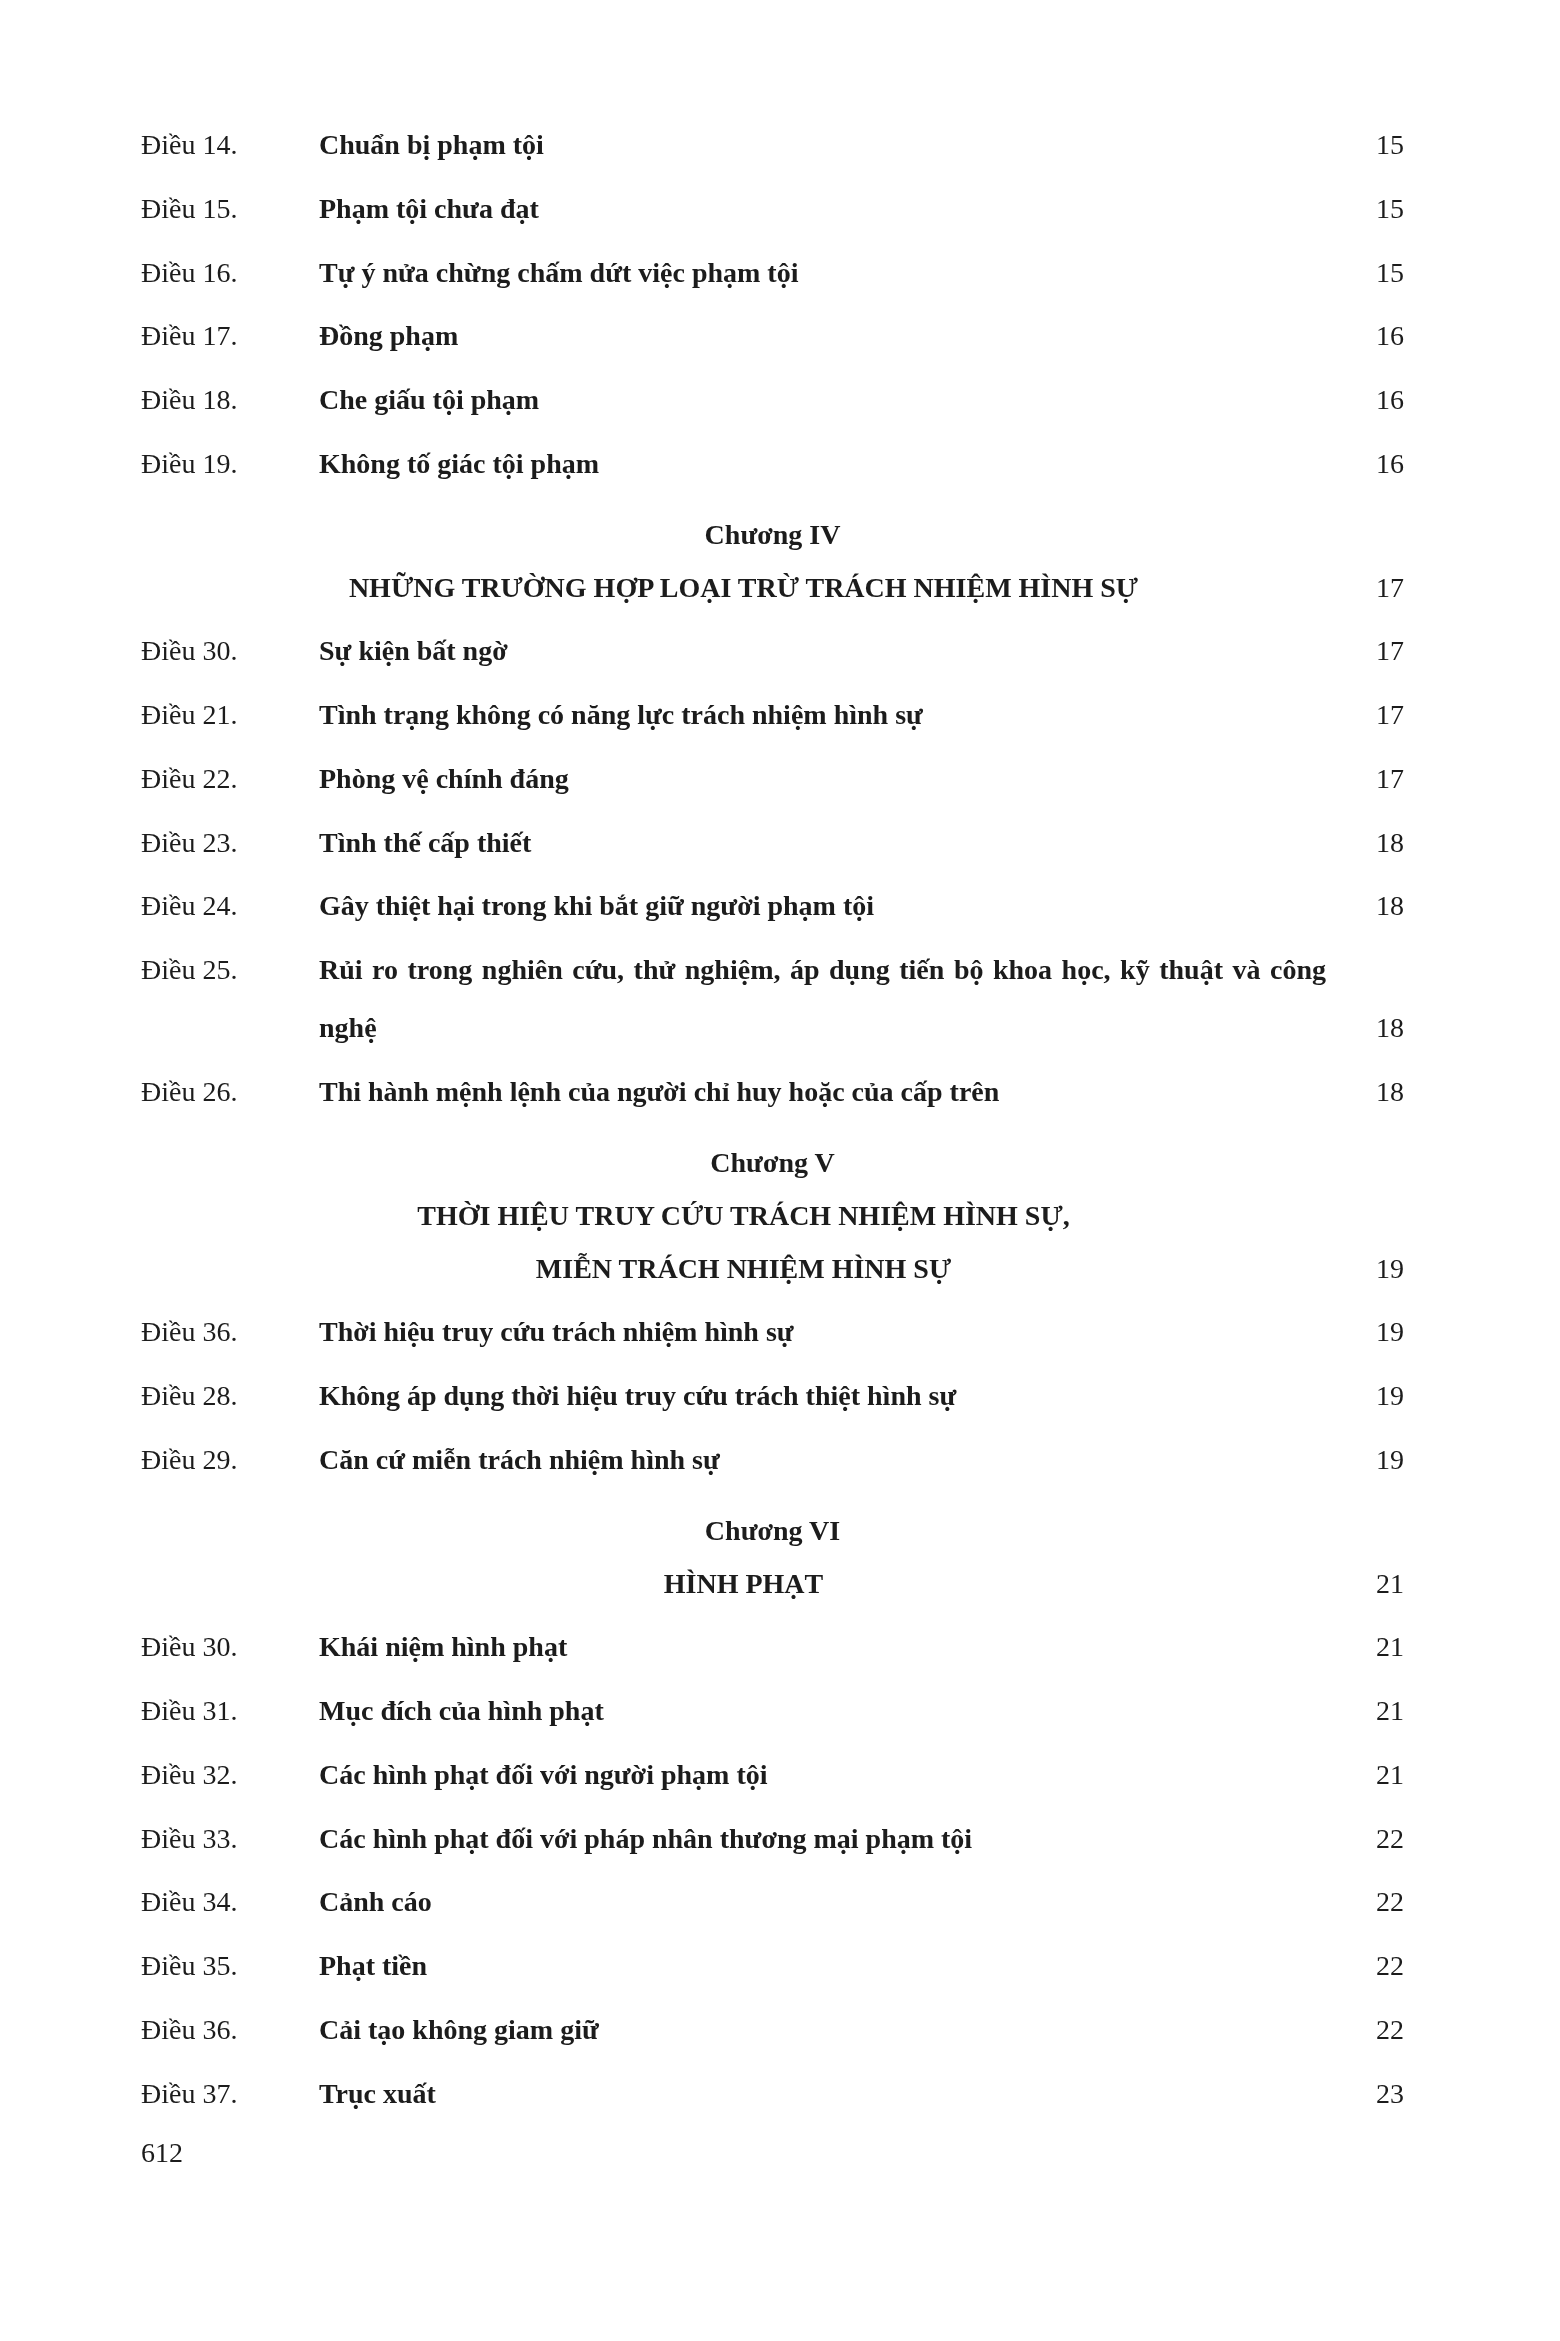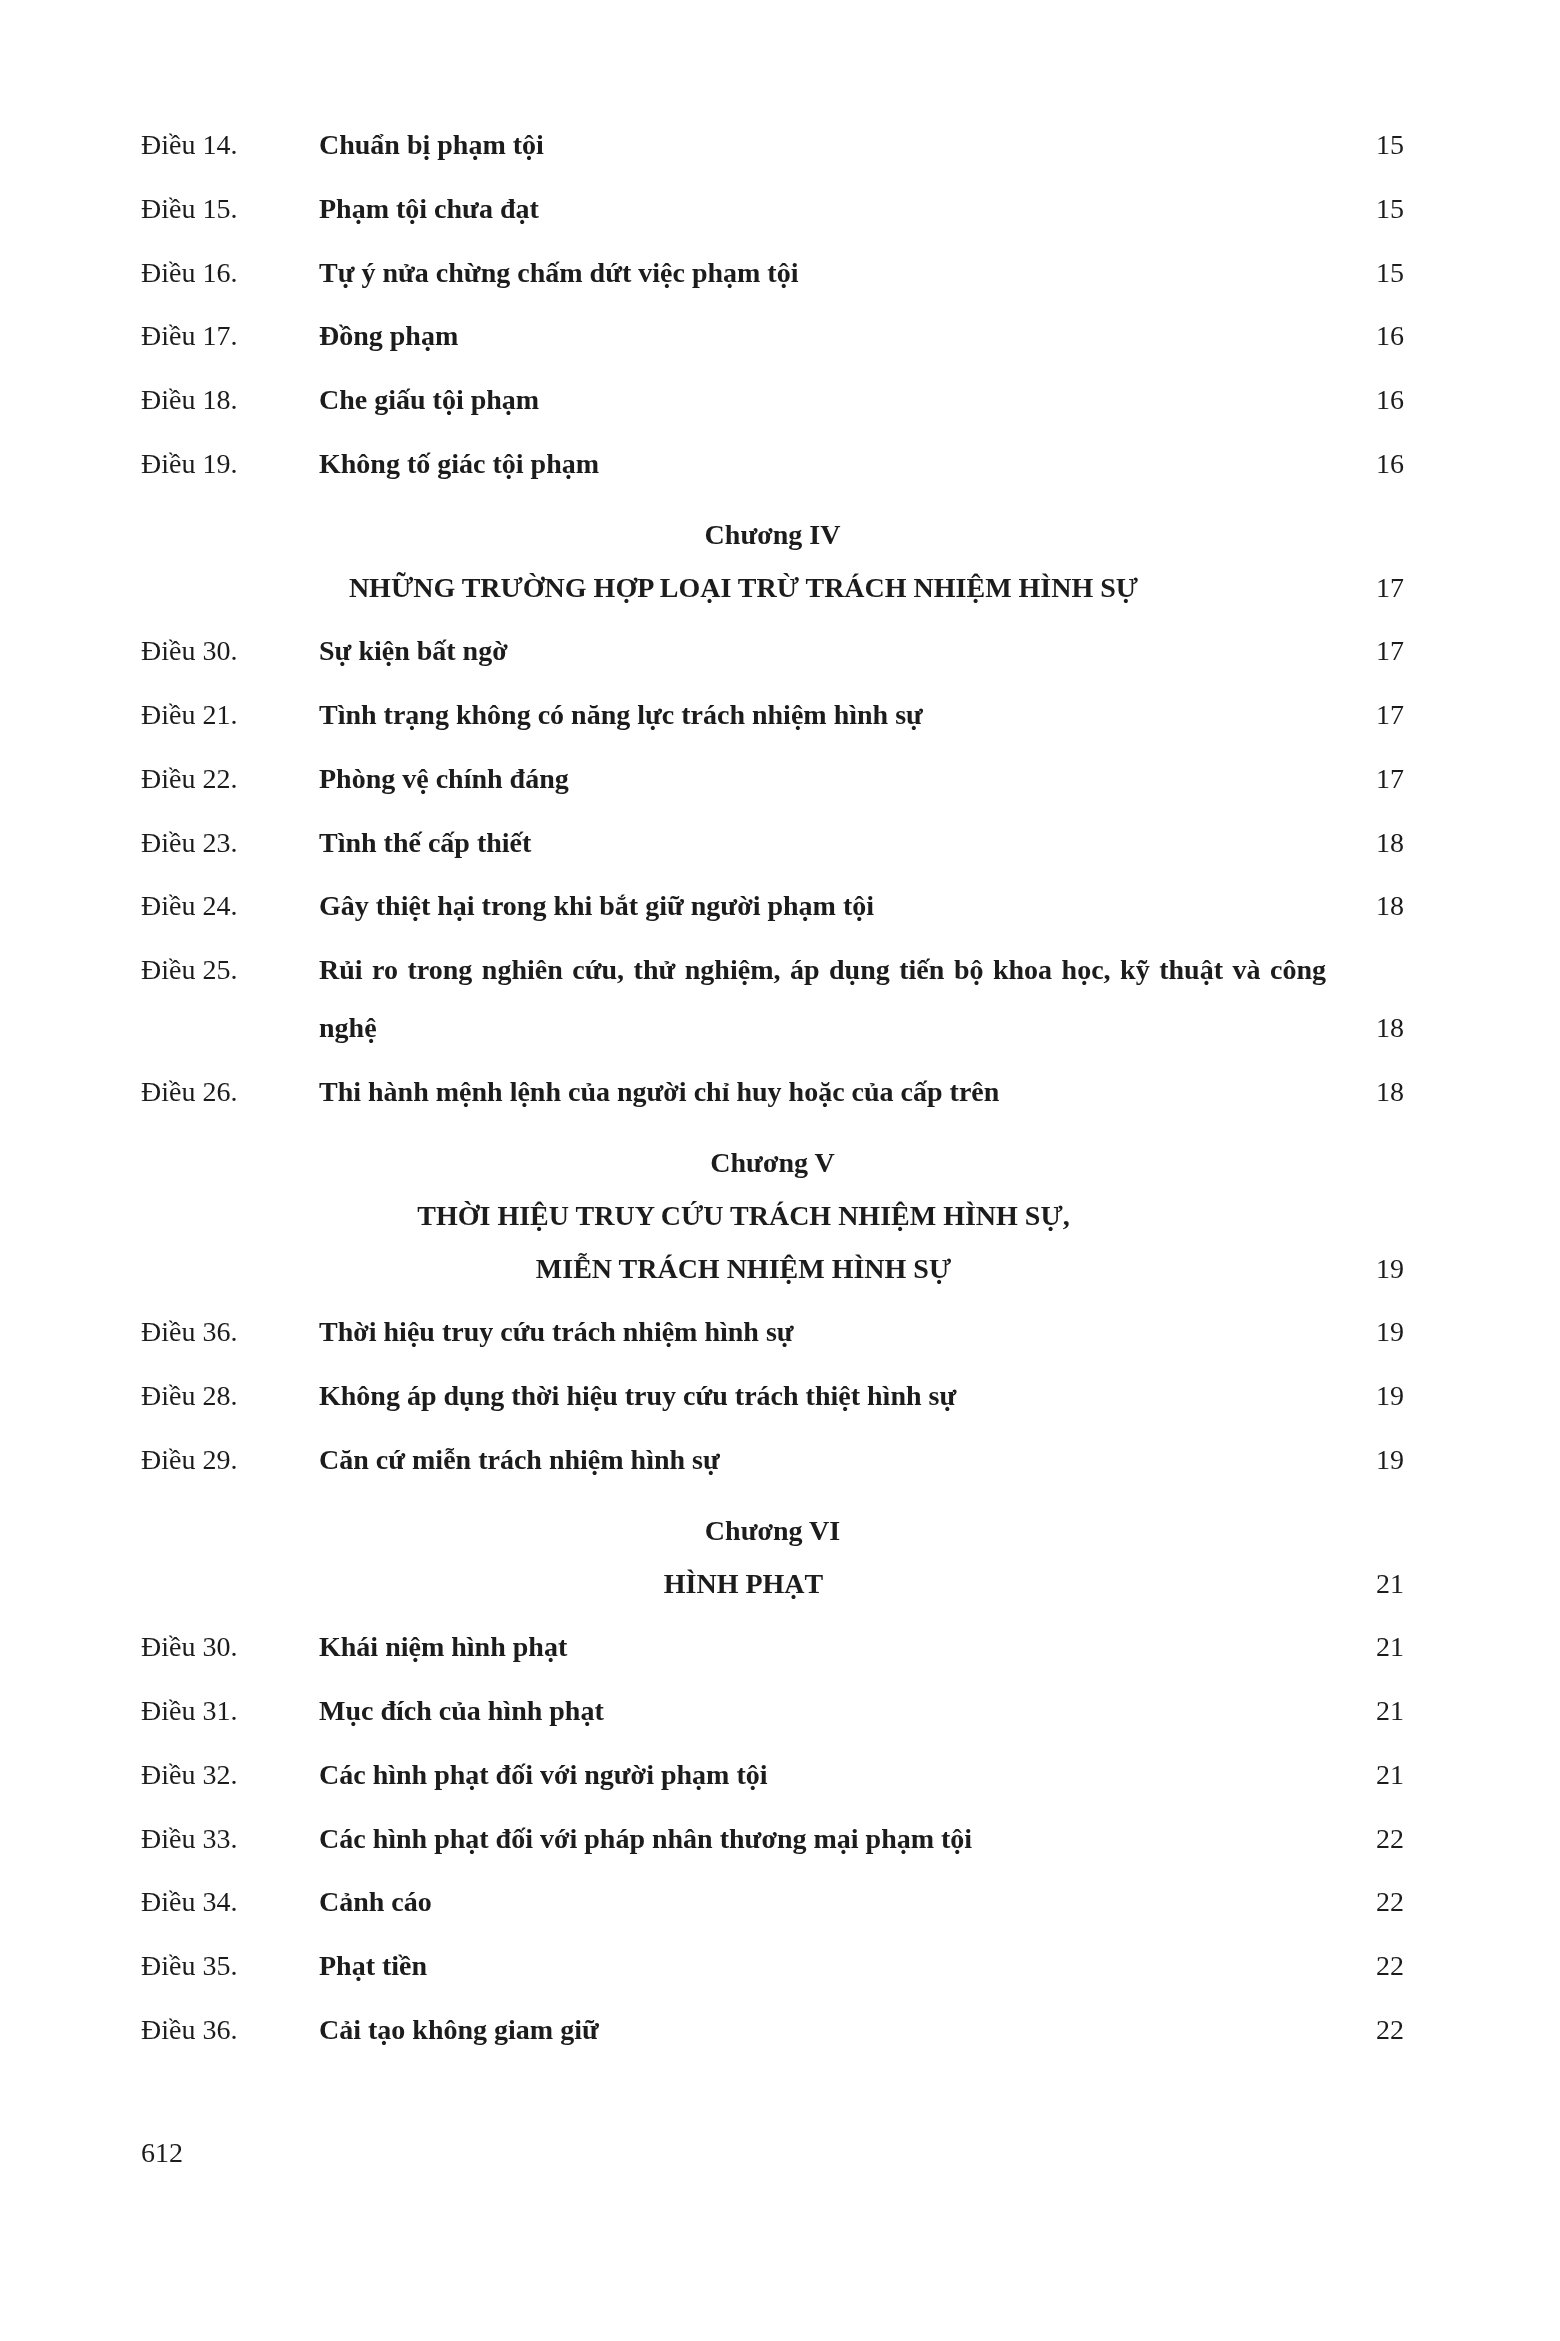--- a/index.html
+++ b/index.html
@@ -221,18 +221,23 @@
           <div class="toc-row">
             <span class="lbl">Điều 35.</span>
             <span class="ttl">Phạt tiền</span>
             <span class="pg">22</span>
           </div>
           <div class="toc-row">
             <span class="lbl">Điều 36.</span>
             <span class="ttl">Cải tạo không giam giữ</span>
             <span class="pg">22</span>
           </div>
+          <div class="toc-row">
+            <span class="lbl">Điều 37.</span>
+            <span class="ttl">Trục xuất</span>
+            <span class="pg">23</span>
+          </div>
         </div>
       </section>
   </main>
   <div class="footer-pagenum">612</div>
 </div>
 
 
 </body></html>

